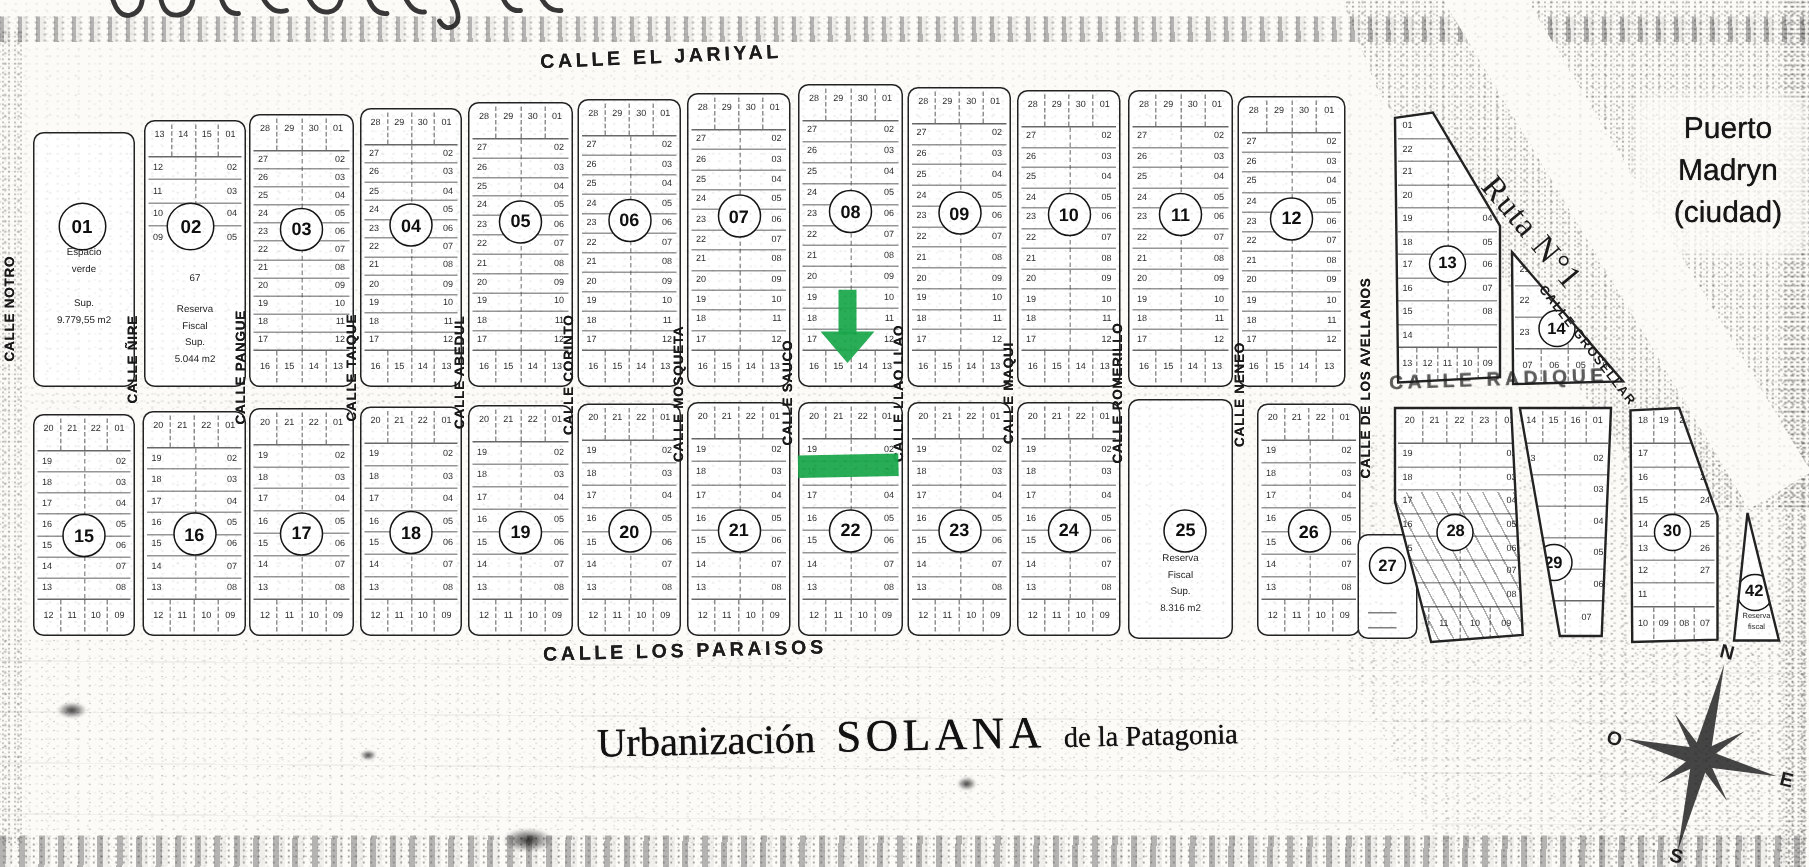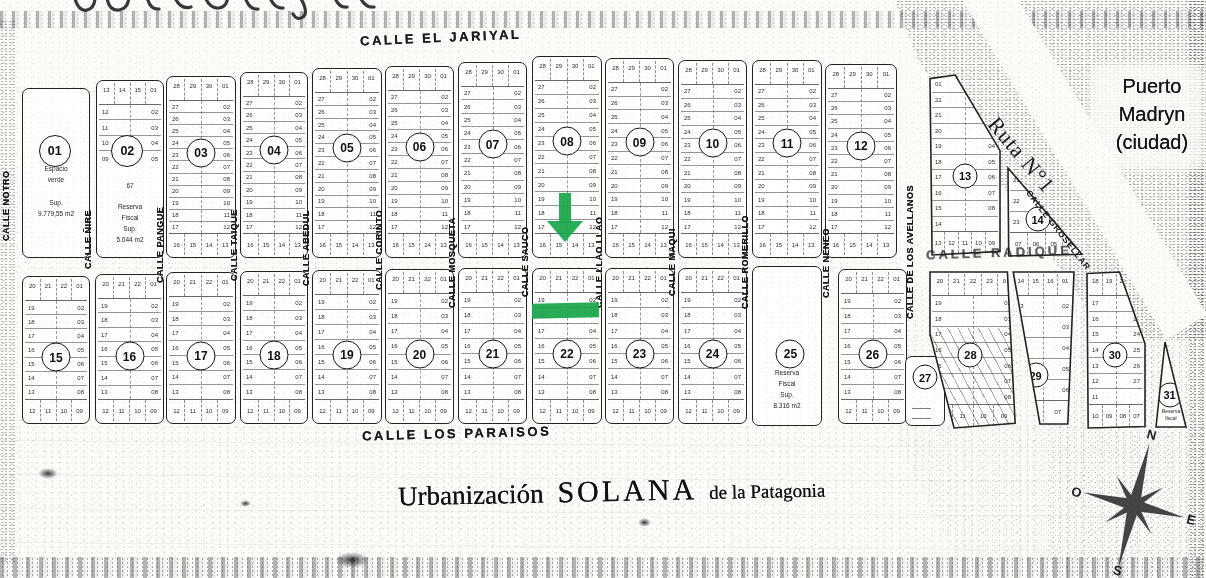--- a/index.html
+++ b/index.html
@@ -1540,21 +1540,21 @@
           <div class="lrow lbot">
             <div class="lcell">10</div>
             <div class="lcell">09</div>
             <div class="lcell">08</div>
             <div class="lcell">07</div>
           </div>
         </div>
         <div class="circ c24" style="left: 48%; top: 53%;">30</div>
       </div>
       <div class="blk k-p31" style="left: 1156px; top: 342px; width: 30px; height: 85px; clip-path: polygon(30% 0%, 100% 100%, 0% 100%);">
-        <div class="circ c24" style="left: 45%; top: 62%;">31</div>
+        <div class="circ c24" style="left: 45%; top: 62%;">42</div>
         <div class="noteB" style="top: 78%; font-size: 5px; line-height: 1.3;">
           <div>Reserva</div>
           <div>fiscal</div>
         </div>
       </div>
       <div class="vstreet" style="left: 1px; top: 142.5px; height: 125px;">CALLE NOTRO</div>
       <div class="vstreet" style="left: 83px; top: 155px; height: 170px;">CALLE ÑIRE</div>
       <div class="vstreet" style="left: 155px; top: 160px; height: 170px;">CALLE PANGUE</div>
       <div class="vstreet" style="left: 229px; top: 160px; height: 170px;">CALLE TAIQUE</div>
       <div class="vstreet" style="left: 301px; top: 163px; height: 170px;">CALLE ABEDUL</div>

